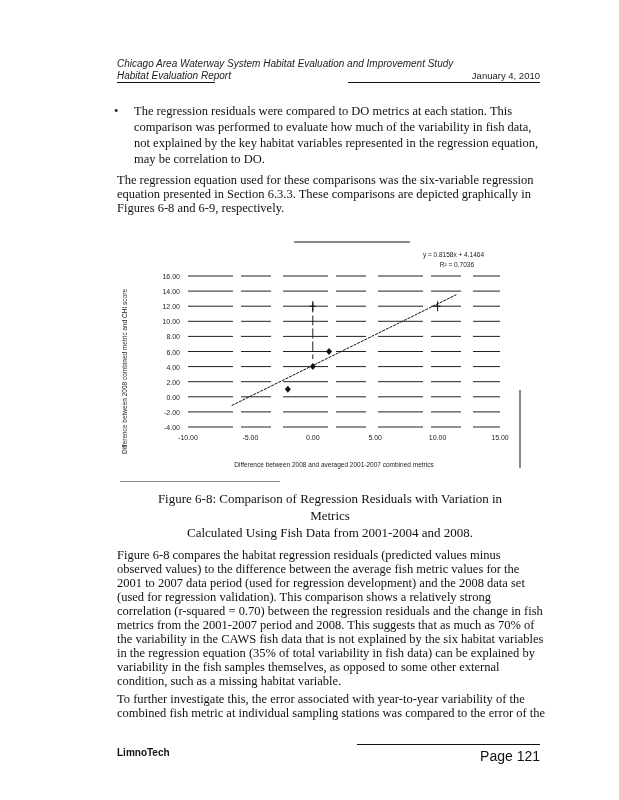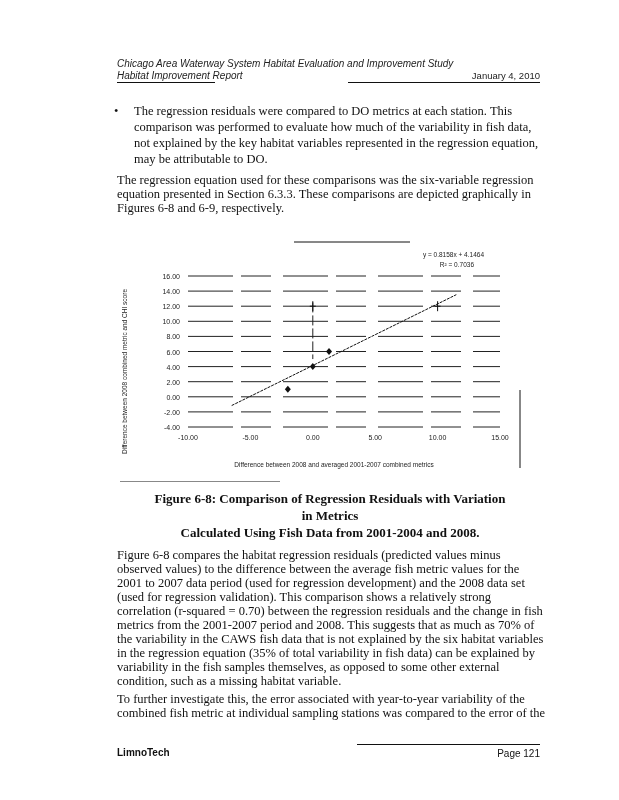--- a/index.html
+++ b/index.html
@@ -4,37 +4,37 @@
 <style>
   html, body { margin: 0; padding: 0; background: #ffffff; }
   body { width: 619px; height: 800px; position: relative; overflow: hidden; font-family: "Liberation Serif", serif; color: #111; }
   .hdr { position: absolute; left: 117px; font-family: "Liberation Sans", sans-serif; font-style: italic; font-size: 10px; color: #222; }
   .hdr-line { position: absolute; height: 1px; background: #111; }
   .date { position: absolute; right: 79px; top: 70px; font-family: "Liberation Sans", sans-serif; font-size: 9.5px; color: #222; text-align: right; }
   .bullet-wrap { position: absolute; left: 134px; top: 103px; width: 410px; font-size: 12.5px; line-height: 16px; }
   .bullet-dot { position: absolute; left: -20px; top: 0; }
   .para { position: absolute; left: 117px; width: 430px; font-size: 12.5px; line-height: 14px; }
   .fig { position: absolute; left: 112px; top: 232px; width: 410px; height: 250px; }
-  .caption { position: absolute; left: 150px; top: 490px; width: 360px; text-align: center; font-weight: bold; font-size: 13px; line-height: 17px; }
+  .caption { position: absolute; left: 150px; top: 490px; width: 360px; text-align: center; font-weight: normal; font-size: 13px; line-height: 17px; }
   .footer-left { position: absolute; left: 117px; top: 747px; font-family: "Liberation Sans", sans-serif; font-weight: bold; font-size: 10px; }
-  .footer-right { position: absolute; right: 79px; top: 748px; font-family: "Liberation Sans", sans-serif; font-size: 10px; }
+  .footer-right { position: absolute; right: 79px; top: 748px; font-family: "Liberation Sans", sans-serif; font-size: 14px; }
   svg text { font-family: "Liberation Sans", sans-serif; }
 </style>
 </head>
 <body>
 
 <div class="hdr" style="top:58px">Chicago Area Waterway System Habitat Evaluation and Improvement Study</div>
-<div class="hdr" style="top:70px">Habitat Improvement Report</div>
+<div class="hdr" style="top:70px">Habitat Evaluation Report</div>
 <div class="hdr-line" style="left:117px; top:82px; width:98px;"></div>
 <div class="hdr-line" style="left:348px; top:82px; width:192px;"></div>
 <div class="date">January 4, 2010</div>
 
 <div class="bullet-wrap">
   <span class="bullet-dot">•</span>
-  <span>The regression residuals were compared to DO metrics at each station. This comparison was performed to evaluate how much of the variability in fish data, not explained by the key habitat variables represented in the regression equation, may be attributable to DO.</span>
+  <span>The regression residuals were compared to DO metrics at each station. This comparison was performed to evaluate how much of the variability in fish data, not explained by the key habitat variables represented in the regression equation, may be correlation to DO.</span>
 </div>
 
 <div class="para" style="top:173px;">The regression equation used for these comparisons was the six-variable regression equation presented in Section 6.3.3. These comparisons are depicted graphically in Figures 6-8 and 6-9, respectively.</div>
 
 <div class="fig">
   <svg id="chart" width="410" height="250">
       <line x1="182" y1="10" x2="298" y2="10" stroke="#111" stroke-width="1"></line>
       <line x1="8" y1="250" x2="168" y2="250" stroke="#111" stroke-width="1"></line>
       <line x1="408" y1="158" x2="408" y2="236" stroke="#111" stroke-width="1"></line>
       <line x1="76" y1="44" x2="388" y2="44" stroke="#222" stroke-width="1" stroke-dasharray="45 8 30 12"></line>

